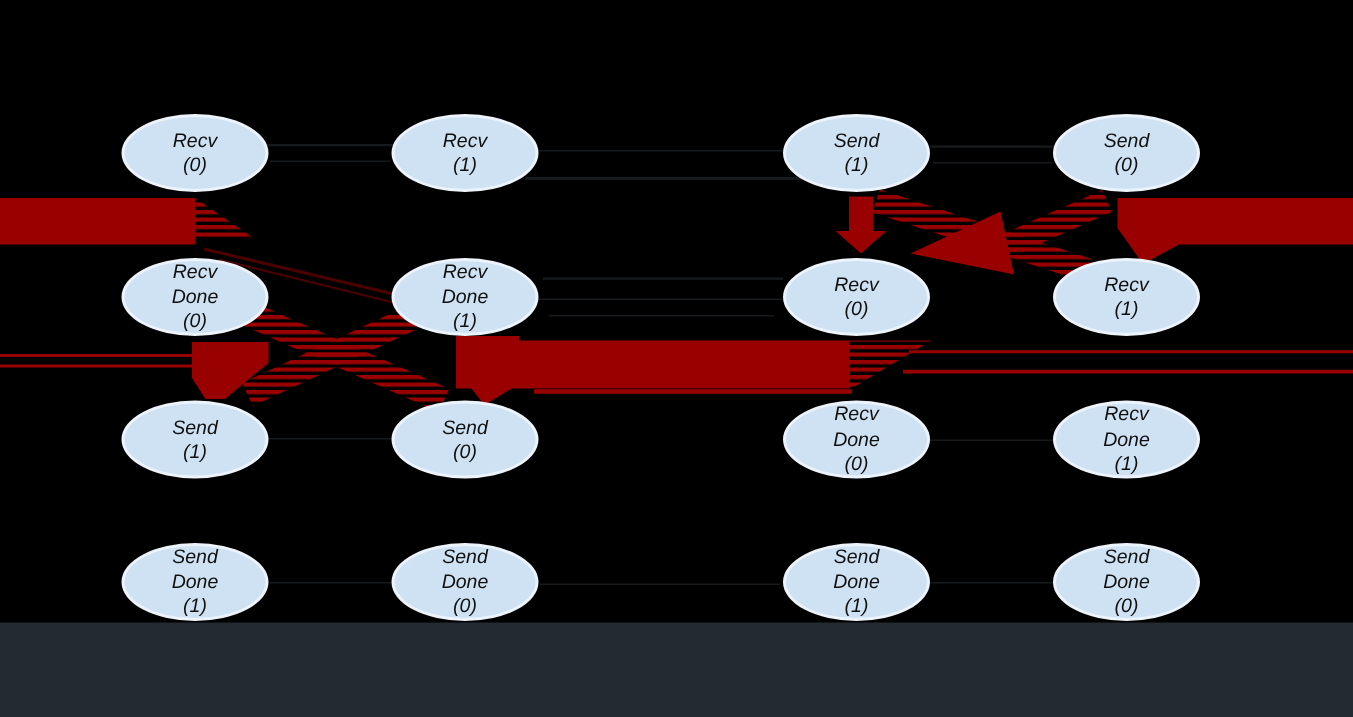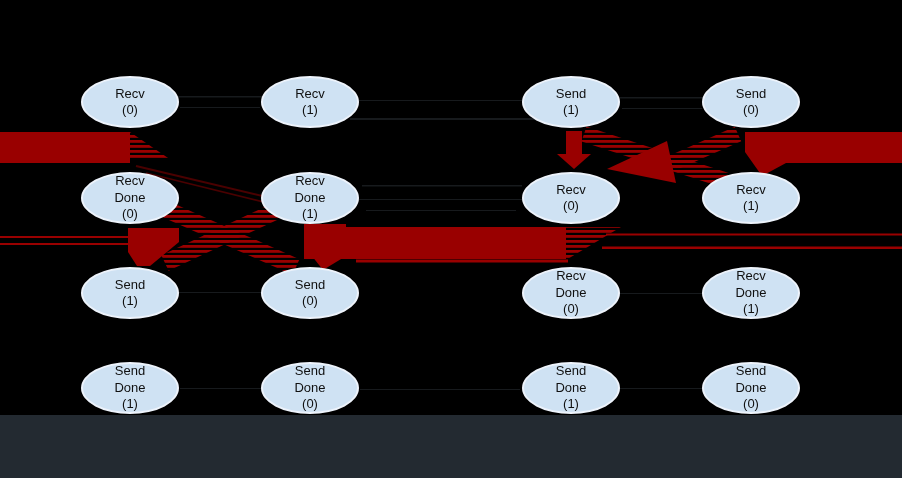--- a/index.html
+++ b/index.html
@@ -10,21 +10,21 @@
   }
   #stage{position:absolute;inset:0;width:902px;height:478px;}
   svg{position:absolute;left:0;top:0;}
   .node{
     position:absolute;width:98px;height:52px;border-radius:50%;
     background:var(--node-fill,#cfe2f3);
     border:2px solid var(--node-border,#edf3fb);
     box-sizing:border-box;
     display:flex;align-items:center;justify-content:center;text-align:center;
     color:var(--node-text,#101010);
-    font-size:13px;line-height:16.5px;white-space:pre-line;
+    font-size:13px;line-height:16.5px;white-space:pre-line;font-style:italic;
   }
   .col1{left:81px}.col2{left:261px}.col3{left:522px}.col4{left:702px}
   .row1{top:76px}.row2{top:172px}.row3{top:267px}.row4{top:362px}
   #bottom-bar{
     position:absolute;left:0;bottom:0;width:902px;
     height:var(--bar-h,63px);
     background:var(--bar-color,#232a31);
   }
   .solid{fill:var(--arrow,#990000);}
   .striped{fill:url(#hstripe);}

